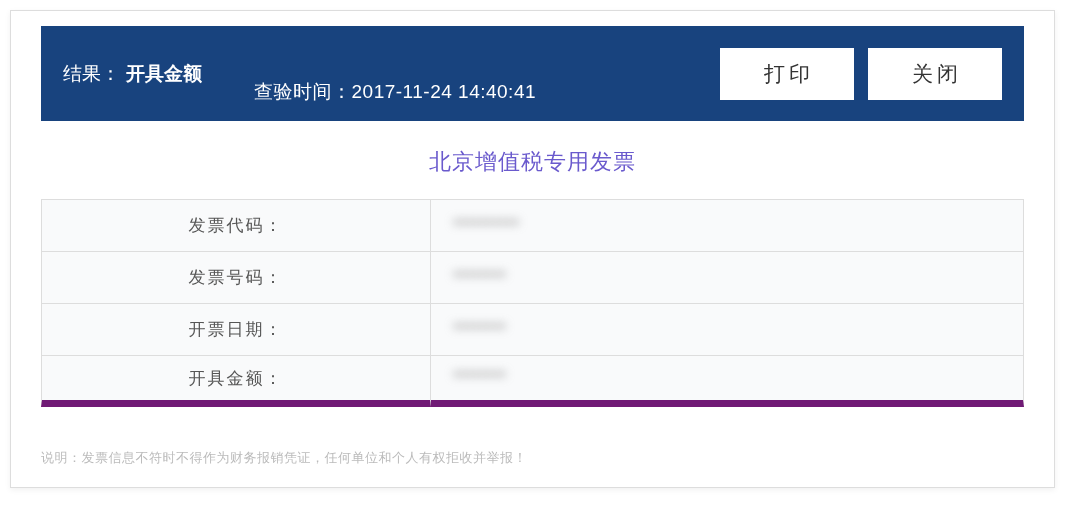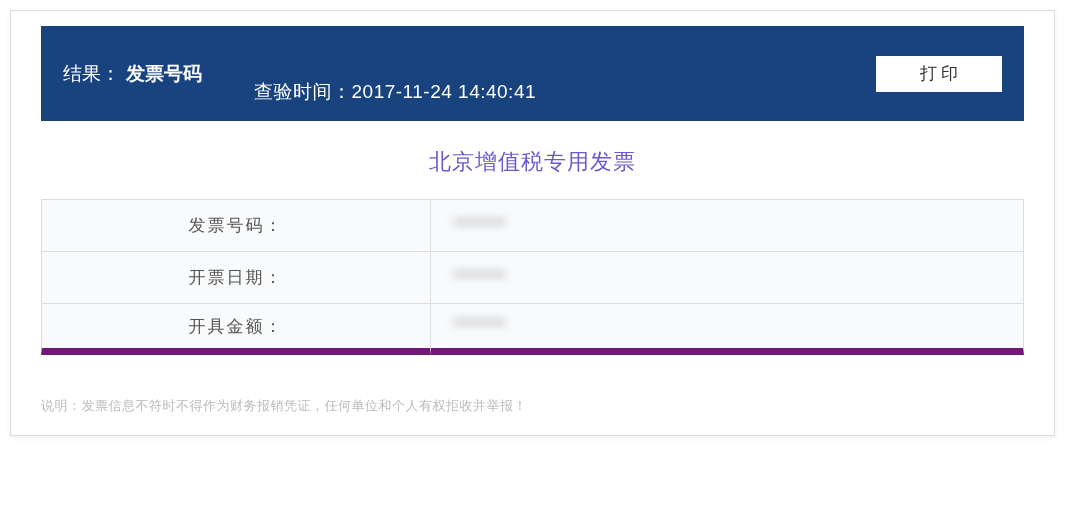--- a/index.html
+++ b/index.html
@@ -26,22 +26,22 @@
     .result-block { display: flex; align-items: center; }
     .result-label { margin-right: 6px; }
     .result-value { font-weight: bold; }
     .time-block { margin-left: 52px; display: flex; align-items: center; letter-spacing: 0.5px; margin-top: 37px; }
     .btns { margin-left: auto; display: flex; gap: 14px; }
     .btn {
       background: #fff;
       color: #333;
       border: none;
       padding: 0 40px;
-      height: 36px;
-      font-size: 17px;
+      height: 52px;
+      font-size: 21px;
       letter-spacing: 4px;
       text-indent: 4px;
       font-family: inherit;
       cursor: pointer;
       display: flex; align-items: center; justify-content: center;
     }
     .title {
       text-align: center;
       color: #6a5acd;
       font-size: 22px;
@@ -88,35 +88,40 @@
     }
   </style>
 </head>
 <body>
 
 <div class="panel">
 
   <div class="header-bar">
     <div class="result-block">
       <span class="result-label">结果：</span>
-      <span class="result-value">发票号码</span>
+      <span class="result-value">开具金额</span>
     </div>
     <div class="time-block">
       <span>查验时间：</span>
       <span>2017-11-24 14:40:41</span>
     </div>
     <div class="btns">
       <button class="btn">打印</button>
+      <button class="btn">关闭</button>
     </div>
   </div>
 
   <div class="title">北京增值税专用发票</div>
 
   <table>
     <tbody>
+        <tr>
+      <td>发票代码：</td>
+      <td><span class="blurred">**********</span></td>
+    </tr>
     <tr>
       <td>发票号码：</td>
       <td><span class="blurred">********</span></td>
     </tr>
     <tr>
       <td>开票日期：</td>
       <td><span class="blurred">********</span></td>
     </tr>
     <tr>
       <td>开具金额：</td>

